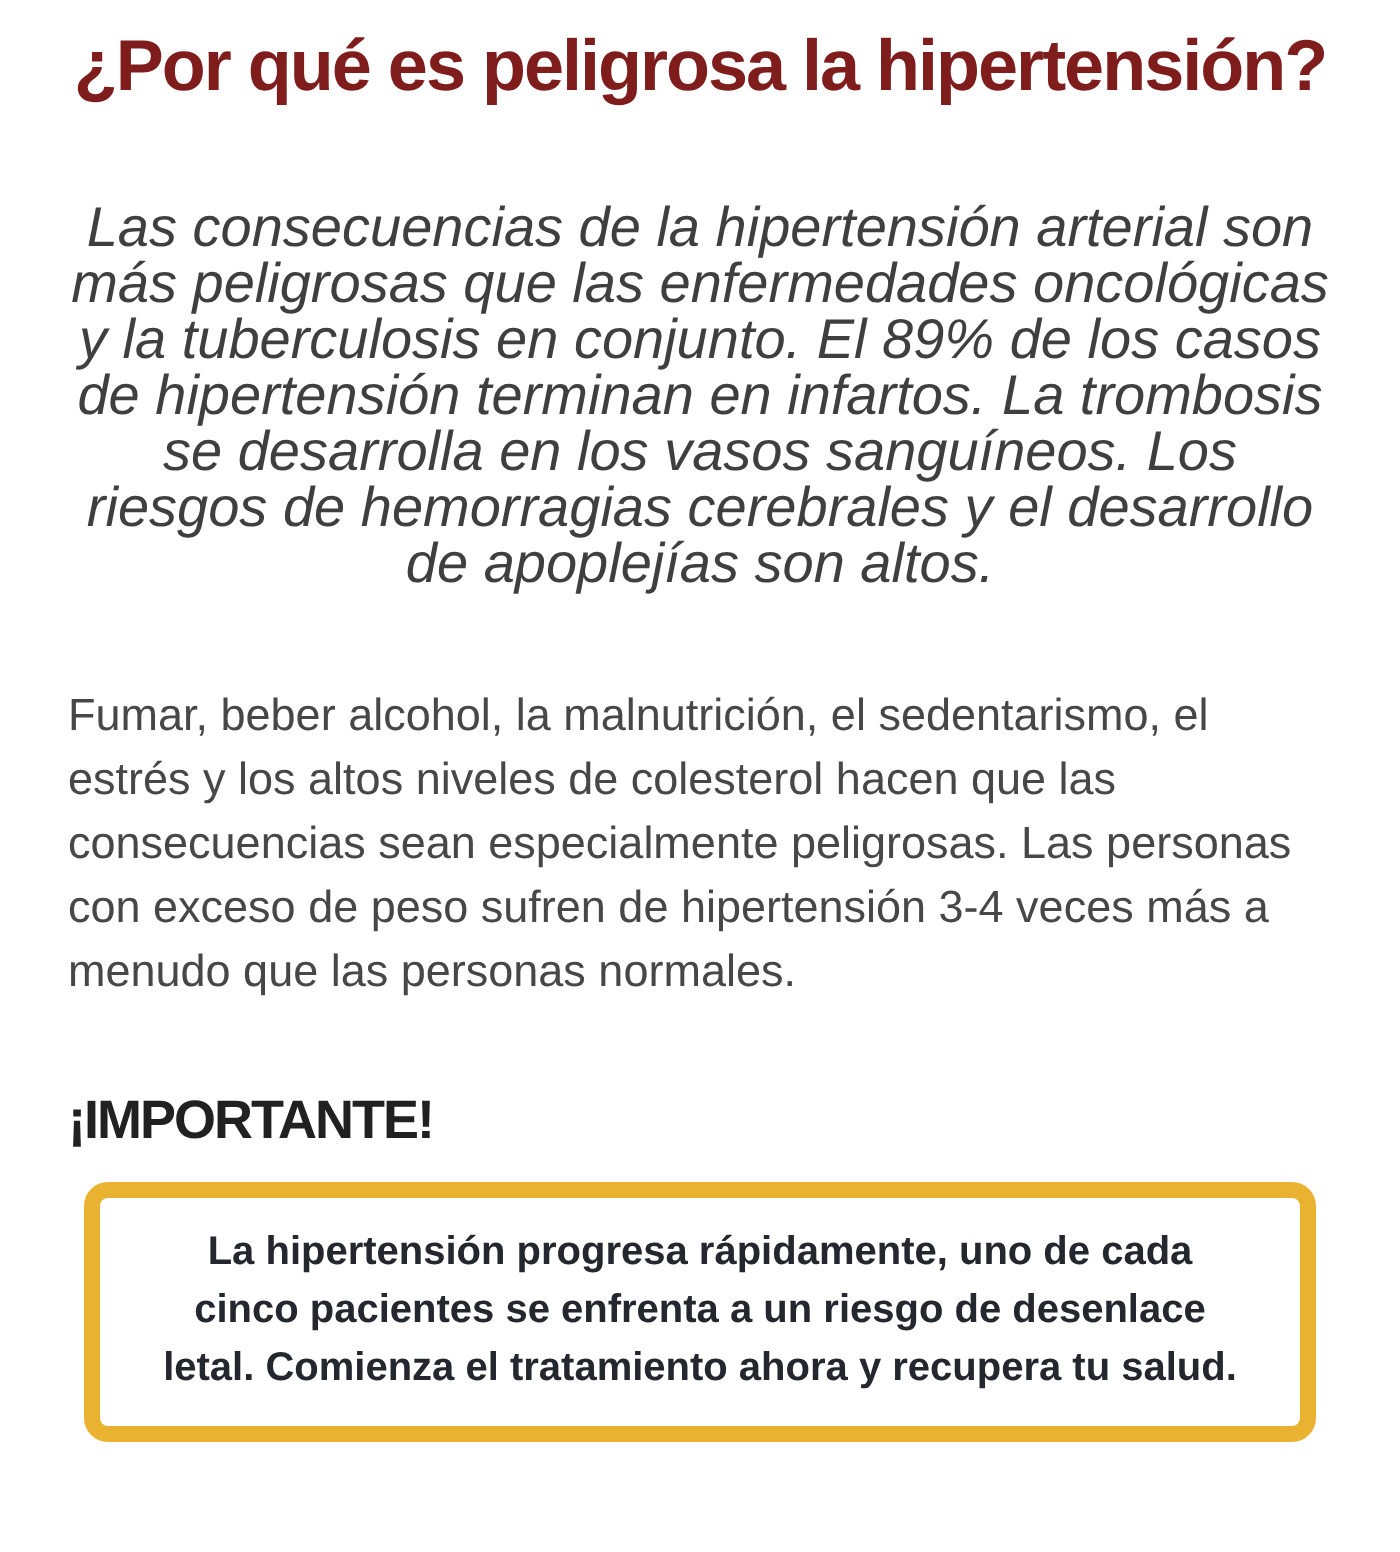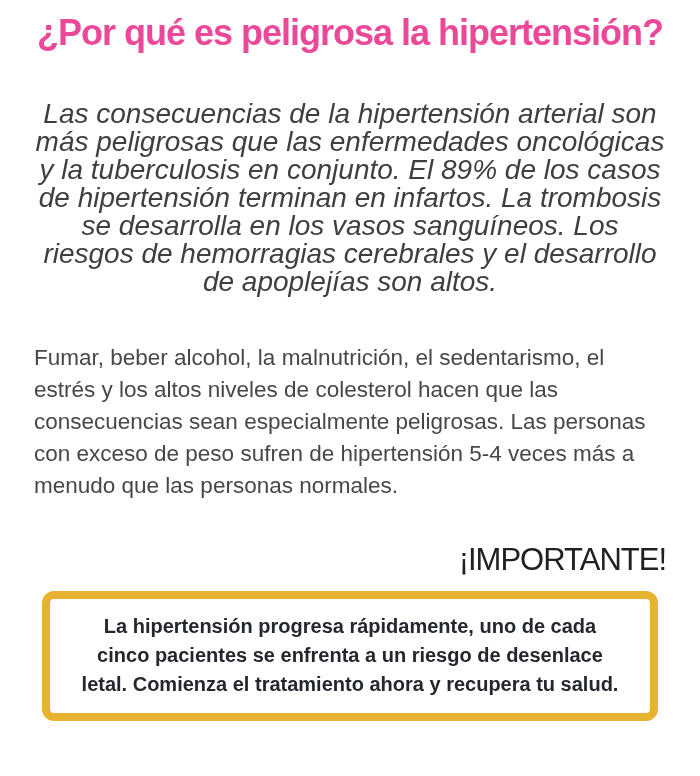--- a/index.html
+++ b/index.html
@@ -38,25 +38,25 @@
   }
   .risk-factors-paragraph {
     margin: 46px 0 0 0;
     font-size: 22.5px;
     line-height: 32px;
     text-align: left;
     color: #474747;
   }
   .important-heading {
     margin: 42px 0 0 0;
-    font-size: 31px;
+    font-size: 27px;
     line-height: 32px;
-    font-weight: normal;
+    font-weight: bold;
     letter-spacing: -1px;
-    text-align: right;
+    text-align: left;
     color: #212121;
   }
   .important-box {
     margin: 15px auto 0 auto;
     border: 8px solid #eab231;
     border-radius: 12px;
     background: #ffffff;
     width: 616px;
     box-sizing: border-box;
     padding: 13px 28px 14px 28px;
@@ -68,25 +68,25 @@
     font-weight: bold;
     text-align: center;
     color: #24272e;
   }
 </style>
 </head>
 <body style="background: rgb(255, 255, 255);">
 
 <main class="article">
 
-  <h1 class="page-title" style="color: #ec4899;">¿Por qué es peligrosa la hipertensión?</h1>
+  <h1 class="page-title" style="color: #7f1d1d;">¿Por qué es peligrosa la hipertensión?</h1>
 
   <p class="intro-paragraph">Las consecuencias de la hipertensión arterial son más peligrosas que las enfermedades oncológicas y la tuberculosis en conjunto. El 89% de los casos de hipertensión terminan en infartos. La trombosis se desarrolla en los vasos sanguíneos. Los riesgos de hemorragias cerebrales y el desarrollo de apoplejías son altos.</p>
 
-  <p class="risk-factors-paragraph">Fumar, beber alcohol, la malnutrición, el sedentarismo, el estrés y los altos niveles de colesterol hacen que las consecuencias sean especialmente peligrosas. Las personas con exceso de peso sufren de hipertensión 5-4 veces más a menudo que las personas normales.</p>
+  <p class="risk-factors-paragraph">Fumar, beber alcohol, la malnutrición, el sedentarismo, el estrés y los altos niveles de colesterol hacen que las consecuencias sean especialmente peligrosas. Las personas con exceso de peso sufren de hipertensión 3-4 veces más a menudo que las personas normales.</p>
 
   <h2 class="important-heading">¡IMPORTANTE!</h2>
 
   <div class="important-box" style="border-color: rgb(234, 178, 49);">
     <p class="important-box-text">La hipertensión progresa rápidamente, uno de cada cinco pacientes se enfrenta a un riesgo de desenlace letal. Comienza el tratamiento ahora y recupera tu salud.</p>
   </div>
 
 </main>
 
 </body></html>

